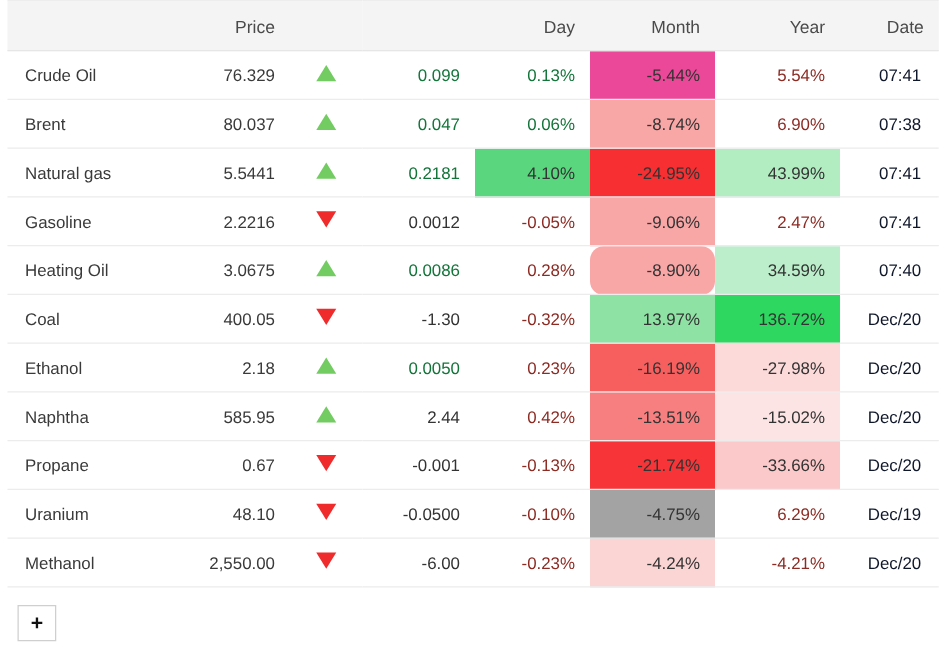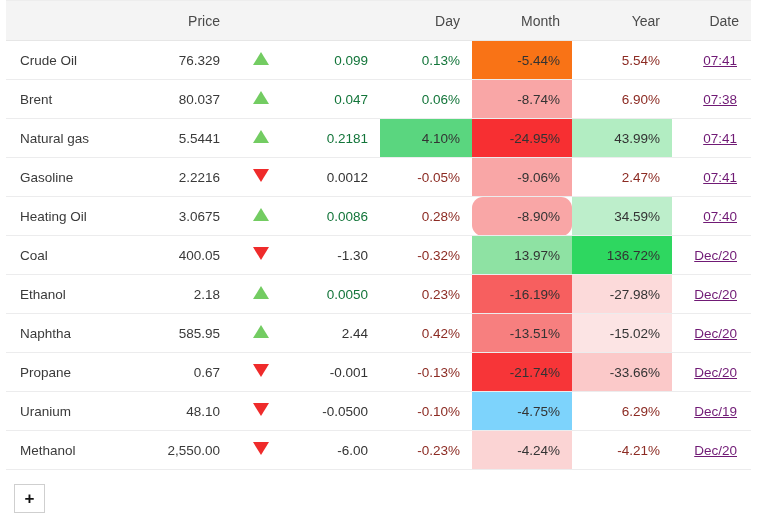--- a/index.html
+++ b/index.html
@@ -77,21 +77,21 @@
   td.cell-arrow {
     text-align: center;
     padding: 0;
   }
   td.cell-change.pos { color: #13753a; }
   td.cell-change.neg { color: #333333; }
 
   td.cell-pct.pos { color: #13753a; }
   td.cell-pct.neg { color: #8c2b23; }
 
-  td.cell-date { color: #701a75; padding-right: 14px; text-decoration: underline; }
+  td.cell-date { color: #0f172a; padding-right: 14px; }
 
   .arrow {
     display: inline-block;
     width: 0;
     height: 0;
     line-height: 0;
   }
   .arrow.up {
     border-left: 8px solid transparent;
     border-right: 8px solid transparent;
@@ -151,21 +151,21 @@
         <th class="cell-date">Date</th>
       </tr>
     </thead>
     <tbody id="quote-body">
         <tr>
           <td class="cell-name">Crude Oil</td>
           <td class="cell-price">76.329</td>
           <td class="cell-arrow"><span class="arrow up"></span></td>
           <td class="cell-change pos">0.099</td>
           <td class="cell-pct pos">0.13%</td>
-          <td class="cell-pct neg" style="background: #f97316; color: rgb(51, 51, 51); text-align: right;">-5.44%</td>
+          <td class="cell-pct neg" style="background: #ec4899; color: rgb(51, 51, 51); text-align: right;">-5.44%</td>
           <td class="cell-pct neg">5.54%</td>
           <td class="cell-date">07:41</td>
         </tr>
         <tr>
           <td class="cell-name">Brent</td>
           <td class="cell-price">80.037</td>
           <td class="cell-arrow"><span class="arrow up"></span></td>
           <td class="cell-change pos">0.047</td>
           <td class="cell-pct pos">0.06%</td>
           <td class="cell-pct neg" style="background: rgb(249, 166, 166); color: rgb(51, 51, 51);">-8.74%</td>
@@ -241,21 +241,21 @@
           <td class="cell-pct neg" style="background: rgb(247, 53, 56); color: rgb(51, 51, 51);">-21.74%</td>
           <td class="cell-pct neg" style="background: rgb(251, 201, 201); color: rgb(51, 51, 51);">-33.66%</td>
           <td class="cell-date">Dec/20</td>
         </tr>
         <tr>
           <td class="cell-name">Uranium</td>
           <td class="cell-price">48.10</td>
           <td class="cell-arrow"><span class="arrow down"></span></td>
           <td class="cell-change neg">-0.0500</td>
           <td class="cell-pct neg">-0.10%</td>
-          <td class="cell-pct neg" style="background: #7dd3fc; color: rgb(51, 51, 51);">-4.75%</td>
+          <td class="cell-pct neg" style="background: #a3a3a3; color: rgb(51, 51, 51);">-4.75%</td>
           <td class="cell-pct neg">6.29%</td>
           <td class="cell-date">Dec/19</td>
         </tr>
         <tr>
           <td class="cell-name">Methanol</td>
           <td class="cell-price">2,550.00</td>
           <td class="cell-arrow"><span class="arrow down"></span></td>
           <td class="cell-change neg">-6.00</td>
           <td class="cell-pct neg">-0.23%</td>
           <td class="cell-pct neg" style="background: rgb(251, 212, 212); color: rgb(51, 51, 51);">-4.24%</td>

